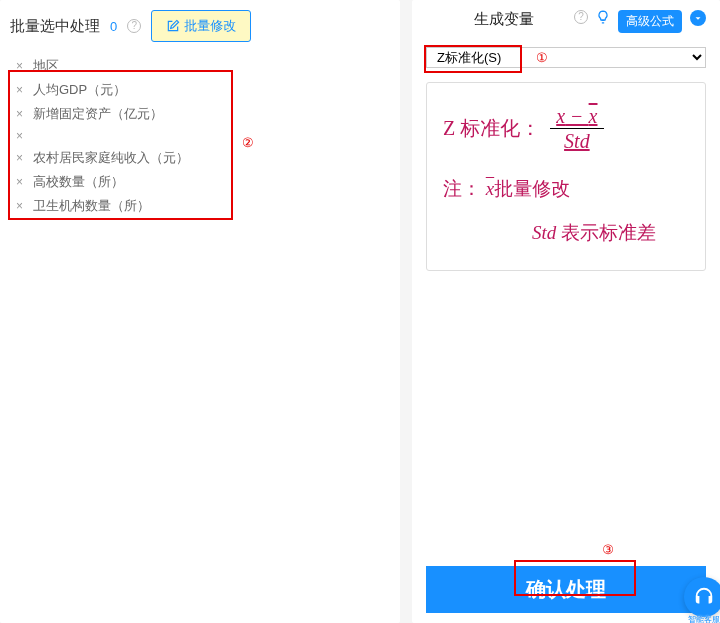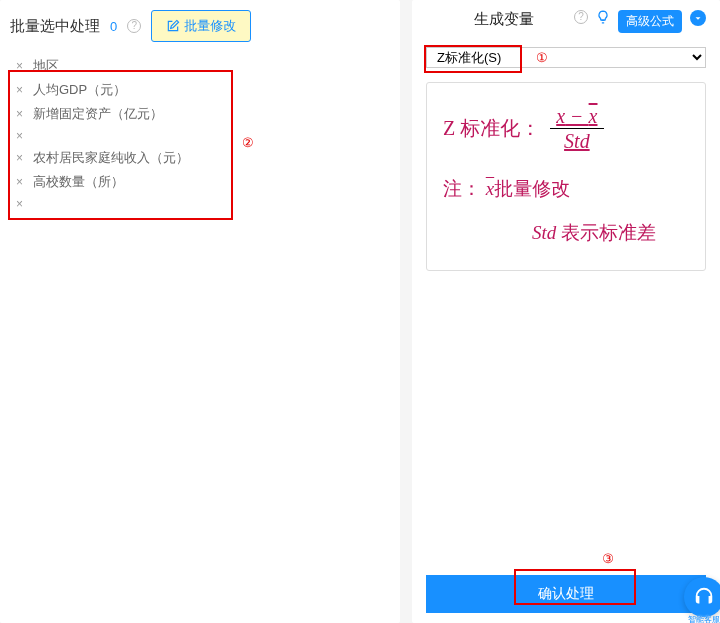--- a/index.html
+++ b/index.html
@@ -236,22 +236,23 @@
       border: 2px solid #e60000;
       pointer-events: none;
       z-index: 2;
     }
     .confirm-btn {
       width: 100%;
       background: #1890ff;
       color: #fff;
       border: none;
       padding: 10px 8px;
-      font-size: 14px;
-      cursor: pointer;
+      font-size: 20px;
+      cursor: pointer;
+      font-weight: bold;
     }
     .float-service {
       position: absolute;
       right: -4px;
       bottom: 6px;
       width: 40px;
       height: 40px;
       background: #1890ff;
       border-radius: 50%;
       display: flex;
@@ -307,20 +308,21 @@
       <li class="var-item">
           <span class="remove-x">×</span>
           <span>农村居民家庭纯收入（元）</span>
         </li>
       <li class="var-item">
           <span class="remove-x">×</span>
           <span>高校数量（所）</span>
         </li>
       <li class="var-item">
           <span class="remove-x">×</span>
+          <span>卫生机构数量（所）</span>
         </li>
     </ul>
     <div class="annot-box-2"></div>
     <div class="annot-label-2">②</div>
   </div>
 
   <div class="right-panel">
     <div class="right-header">
       <span class="right-title">生成变量</span>
       <span class="help-icon">?</span>

